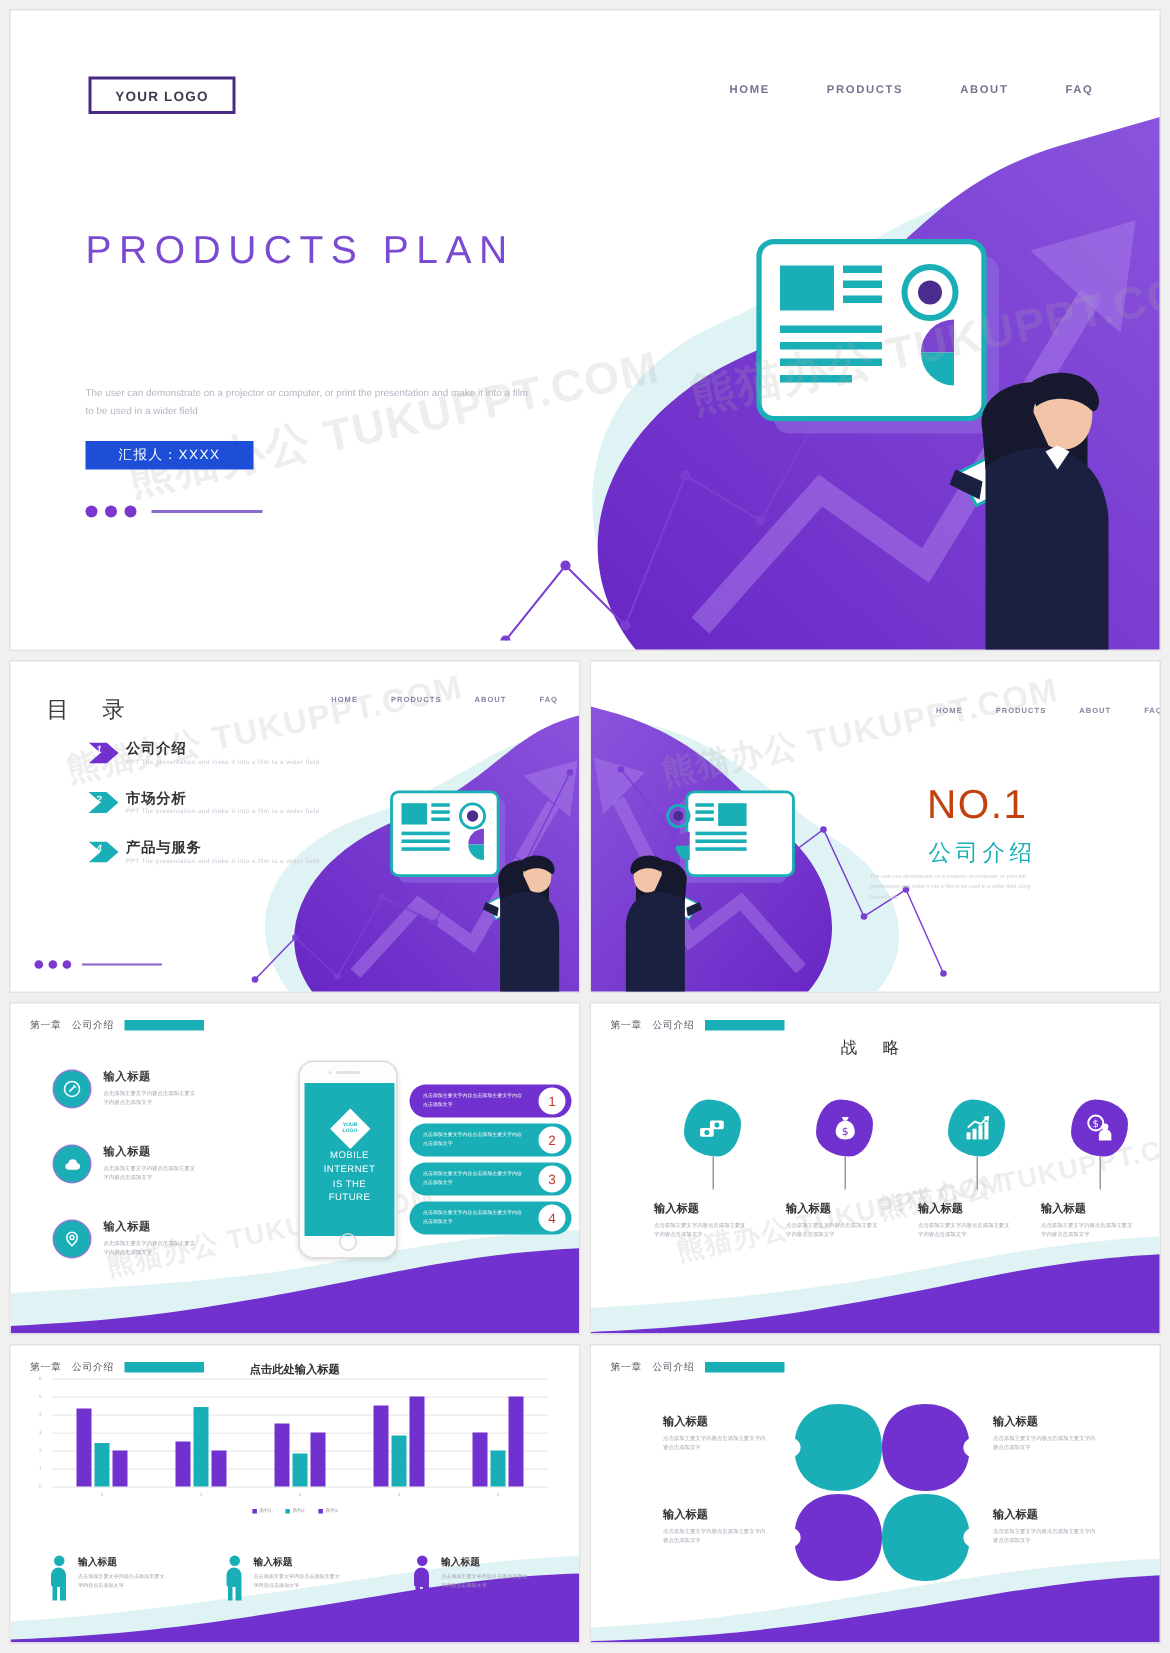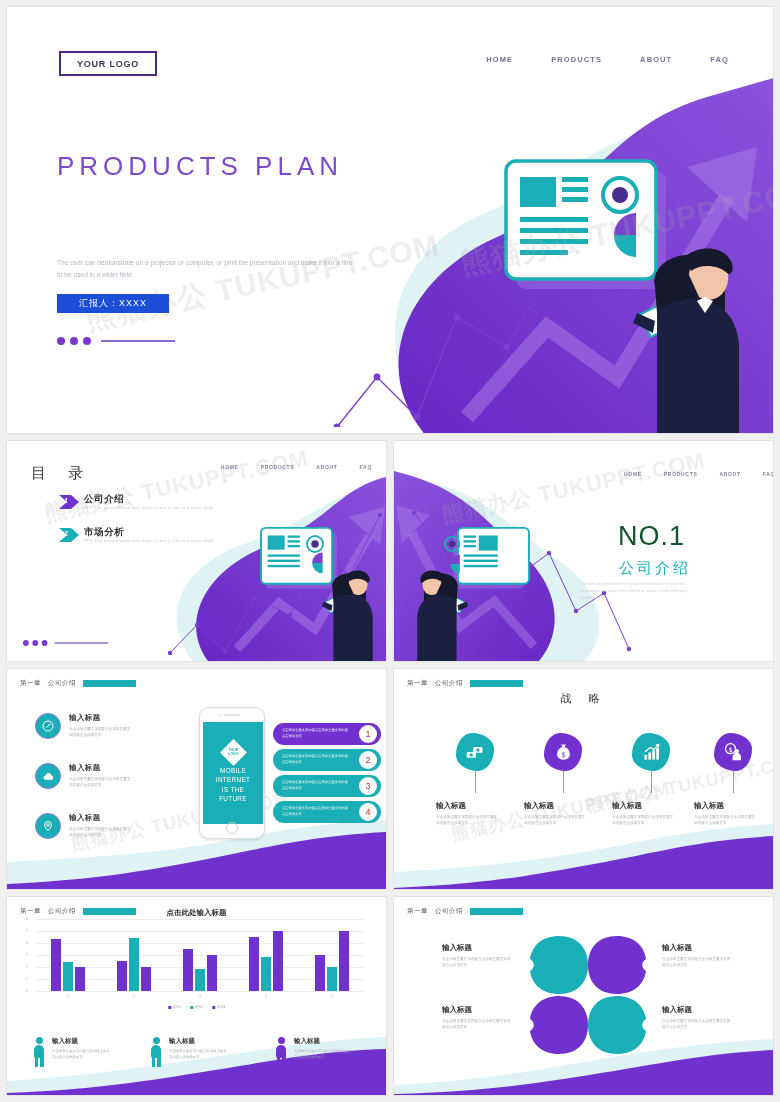--- a/index.html
+++ b/index.html
@@ -83,21 +83,21 @@
   .toc-row { position: relative; height: 33px; }
   .chev { position: absolute; left: 0; top: 2px; width: 20px; height: 14px; }
   .chev span {
     position: absolute; left: 5px; top: 2px;
     font-size: 7px; font-style: italic; color: rgba(255,255,255,.9); font-weight: 700;
   }
   .toc-label { position: absolute; left: 25px; top: 0px; font-size: 9.5px; color: #333; font-weight: 700; letter-spacing: .6px; }
   .toc-sub { position: absolute; left: 25px; top: 12px; font-size: 4.2px; color: #c9c6d2; letter-spacing: .3px; }
 
   
-  .s3-no { position: absolute; right: 88px; top: 80px; font-size: 27px; color: #14532d; letter-spacing: 1px; font-weight: 300; }
+  .s3-no { position: absolute; right: 88px; top: 80px; font-size: 27px; color: #c2410c; letter-spacing: 1px; font-weight: 300; }
   .s3-h { position: absolute; right: 82px; top: 118px; font-size: 15px; color: #1aafb6; letter-spacing: 3px; font-weight: 500; }
   .s3-p { position: absolute; right: 78px; top: 140px; width: 115px; font-size: 3.6px; line-height: 1.9; color: #cfcdd8; }
   .minnav { position: absolute; display: flex; gap: 22px; }
   .minnav span { font-size: 5px; font-weight: 700; letter-spacing: .7px; color: #8a7fa0; }
 
   
   .chapbar { position: absolute; left: 13px; top: 10px; display: flex; align-items: center; gap: 7px; }
   .chapbar .ch { font-size: 6.5px; color: #55505e; letter-spacing: .5px; }
   .chapbar .rule { width: 53px; height: 7px; background: #1aafb6; }
 
@@ -361,20 +361,30 @@
         <div class="toc-sub">PPT The presentation and make it into a film to a wider field</div>
       </div>
       <div class="toc-row">
         <div class="chev">
           <svg width="20" height="14" viewBox="0 0 20 14">
               <path d="M0,0 L12,0 L20,7 L12,14 L0,14 L8,7 Z" fill="#1aafb6"></path>
             </svg>
           <span>2</span>
         </div>
         <div class="toc-label">市场分析</div>
+        <div class="toc-sub">PPT The presentation and make it into a film to a wider field</div>
+      </div>
+      <div class="toc-row">
+        <div class="chev">
+          <svg width="20" height="14" viewBox="0 0 20 14">
+              <path d="M0,0 L12,0 L20,7 L12,14 L0,14 L8,7 Z" fill="#1aafb6"></path>
+            </svg>
+          <span>4</span>
+        </div>
+        <div class="toc-label">产品与服务</div>
         <div class="toc-sub">PPT The presentation and make it into a film to a wider field</div>
       </div>
     </div>
 
     <div class="dots-rule" style="left:16px;top:198px;transform:scale(.72);transform-origin:left center">
       <i></i>
       <i></i>
       <i></i>
       <u></u>
     </div>

